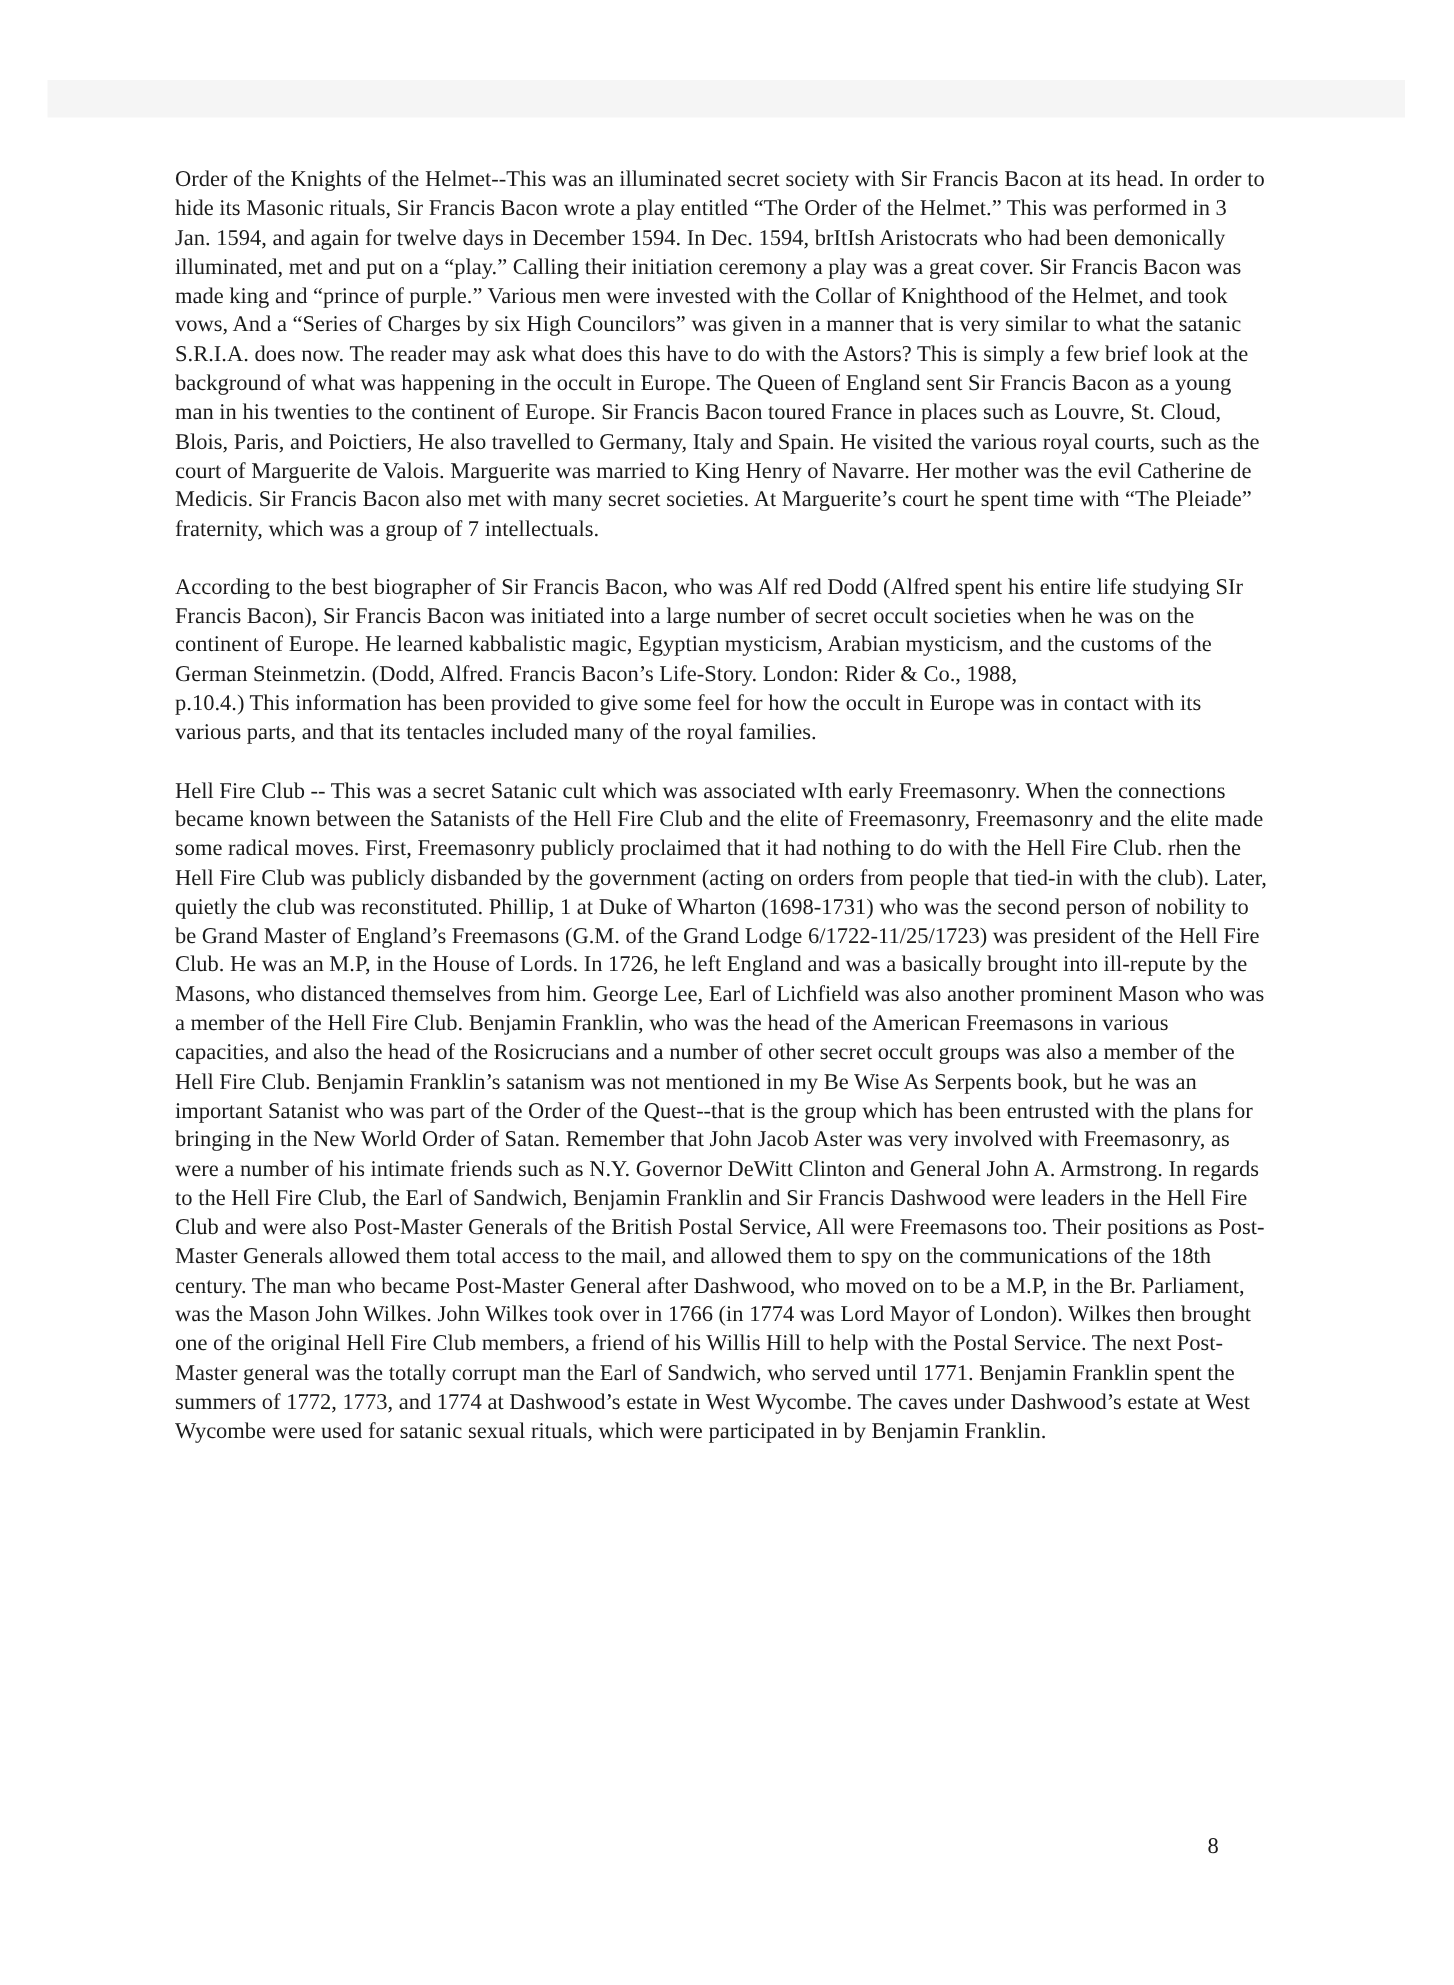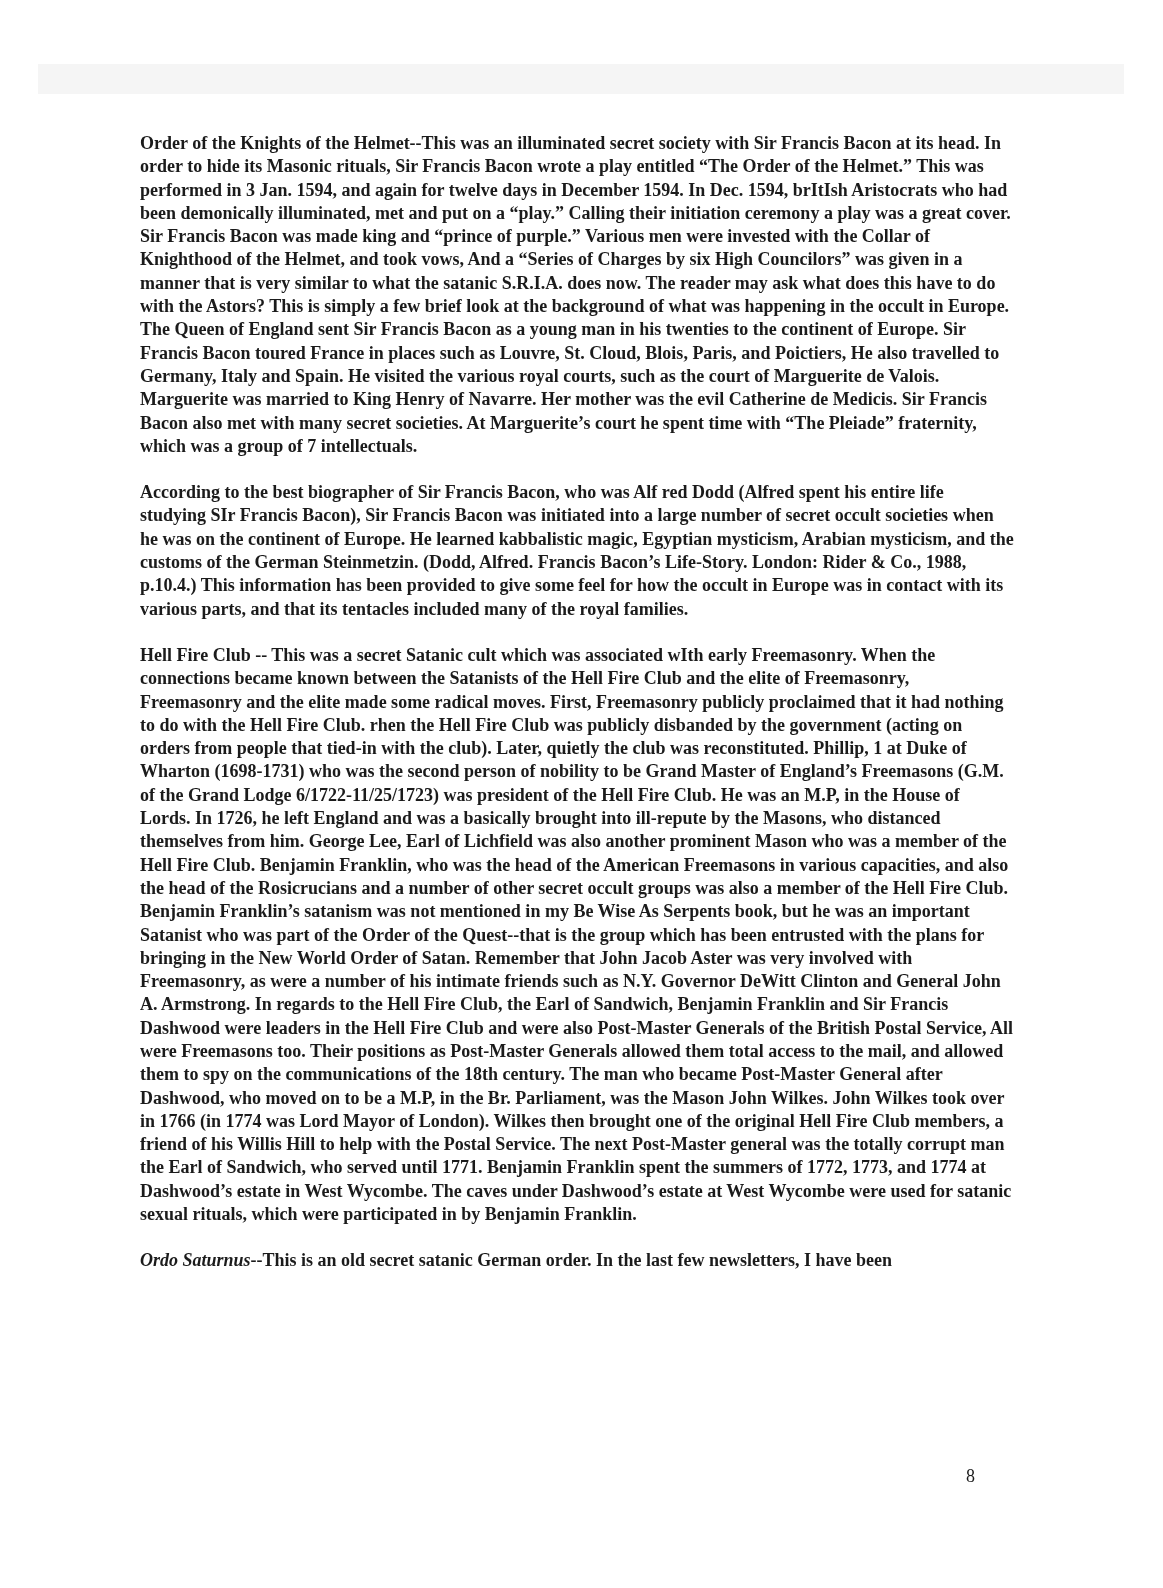--- a/index.html
+++ b/index.html
@@ -26,21 +26,20 @@
   }
   .content {
     position: absolute;
     left: 140px;
     top: 132px;
     width: 874px;
     font-size: 18px;
     line-height: 23.3px;
     color: #1b1b1b;
     text-align: left;
-    font-weight: bold;
   }
   .para {
     margin: 0 0 23px 0;
     white-space: pre-wrap;
   }
   .para:last-of-type { margin-bottom: 0; }
   .italic { font-style: italic; }
   .page-number {
     position: absolute;
     left: 966px;
@@ -58,17 +57,16 @@
   <div class="scan-shade"></div>
 
   <div class="content">
     <p class="para">Order of the Knights of the Helmet--This was an illuminated secret society with Sir Francis Bacon at its head. In order to hide its Masonic rituals, Sir Francis Bacon wrote a play entitled “The Order of the Helmet.” This was performed in 3 Jan. 1594, and again for twelve days in December 1594. In Dec. 1594, brItIsh Aristocrats who had been demonically illuminated, met and put on a “play.” Calling their initiation ceremony a play was a great cover. Sir Francis Bacon was made king and “prince of purple.” Various men were invested with the Collar of Knighthood of the Helmet, and took vows, And a “Series of Charges by six High Councilors” was given in a manner that is very similar to what the satanic S.R.I.A. does now. The reader may ask what does this have to do with the Astors? This is simply a few brief look at the background of what was happening in the occult in Europe. The Queen of England sent Sir Francis Bacon as a young man in his twenties to the continent of Europe. Sir Francis Bacon toured France in places such as Louvre, St. Cloud, Blois, Paris, and Poictiers, He also travelled to Germany, Italy and Spain. He visited the various royal courts, such as the court of Marguerite de Valois. Marguerite was married to King Henry of Navarre. Her mother was the evil Catherine de Medicis. Sir Francis Bacon also met with many secret societies. At Marguerite’s court he spent time with “The Pleiade” fraternity, which was a group of 7 intellectuals.</p>
 
     <p class="para">According to the best biographer of Sir Francis Bacon, who was Alf red Dodd (Alfred spent his entire life studying SIr Francis Bacon), Sir Francis Bacon was initiated into a large number of secret occult societies when he was on the continent of Europe. He learned kabbalistic magic, Egyptian mysticism, Arabian mysticism, and the customs of the German Steinmetzin. (Dodd, Alfred. Francis Bacon’s Life-Story. London: Rider &amp; Co., 1988,
 p.10.4.) This information has been provided to give some feel for how the occult in Europe was in contact with its various parts, and that its tentacles included many of the royal families.</p>
 
     <p class="para">Hell Fire Club -- This was a secret Satanic cult which was associated wIth early Freemasonry. When the connections became known between the Satanists of the Hell Fire Club and the elite of Freemasonry, Freemasonry and the elite made some radical moves. First, Freemasonry publicly proclaimed that it had nothing to do with the Hell Fire Club. rhen the Hell Fire Club was publicly disbanded by the government (acting on orders from people that tied-in with the club). Later, quietly the club was reconstituted. Phillip, 1 at Duke of Wharton (1698-1731) who was the second person of nobility to be Grand Master of England’s Freemasons (G.M. of the Grand Lodge 6/1722-11/25/1723) was president of the Hell Fire Club. He was an M.P, in the House of Lords. In 1726, he left England and was a basically brought into ill-repute by the Masons, who distanced themselves from him. George Lee, Earl of Lichfield was also another prominent Mason who was a member of the Hell Fire Club. Benjamin Franklin, who was the head of the American Freemasons in various capacities, and also the head of the Rosicrucians and a number of other secret occult groups was also a member of the Hell Fire Club. Benjamin Franklin’s satanism was not mentioned in my Be Wise As Serpents book, but he was an important Satanist who was part of the Order of the Quest--that is the group which has been entrusted with the plans for bringing in the New World Order of Satan. Remember that John Jacob Aster was very involved with Freemasonry, as were a number of his intimate friends such as N.Y. Governor DeWitt Clinton and General John A. Armstrong. In regards to the Hell Fire Club, the Earl of Sandwich, Benjamin Franklin and Sir Francis Dashwood were leaders in the Hell Fire Club and were also Post-Master Generals of the British Postal Service, All were Freemasons too. Their positions as Post-Master Generals allowed them total access to the mail, and allowed them to spy on the communications of the 18th century. The man who became Post-Master General after Dashwood, who moved on to be a M.P, in the Br. Parliament, was the Mason John Wilkes. John Wilkes took over in 1766 (in 1774 was Lord Mayor of London). Wilkes then brought one of the original Hell Fire Club members, a friend of his Willis Hill to help with the Postal Service. The next Post-Master general was the totally corrupt man the Earl of Sandwich, who served until 1771. Benjamin Franklin spent the summers of 1772, 1773, and 1774 at Dashwood’s estate in West Wycombe. The caves under Dashwood’s estate at West Wycombe were used for satanic sexual rituals, which were participated in by Benjamin Franklin.</p>
 
-    <p class="para"><span class="italic">Ordo Saturnus</span><span>--This is an old secret satanic German order. In the last few newsletters, I have been</span></p>
   </div>
 
   <div class="page-number">8</div>
 </div>
 
 </body></html>

